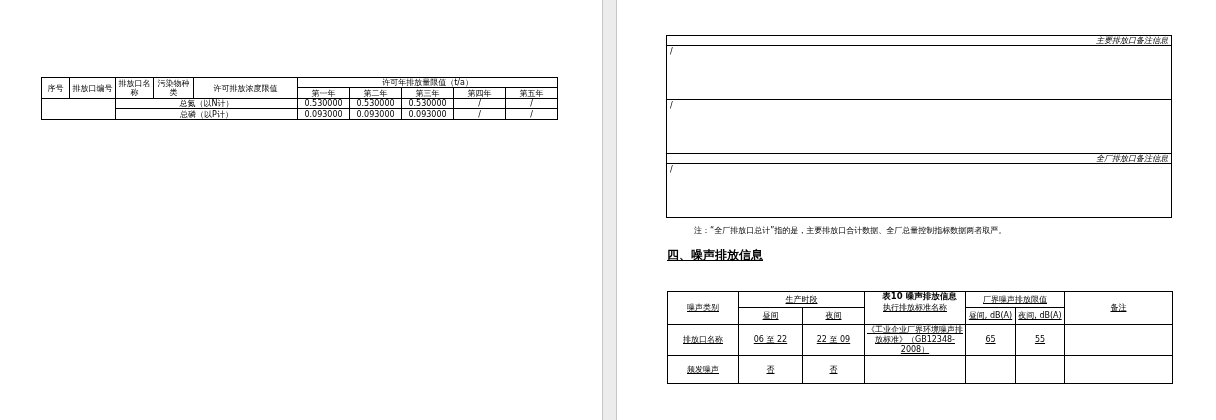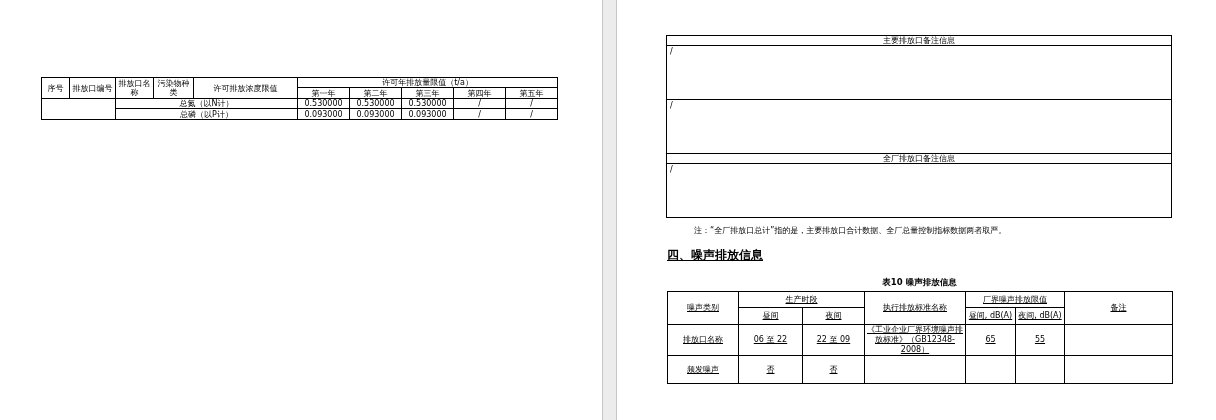--- a/index.html
+++ b/index.html
@@ -17,33 +17,33 @@
   td { border:1px solid #000; font-weight:normal; overflow:hidden; }
 
   
   .permit-table { left:41px; top:33px; width:516px; font-size:8px;margin-top:44px; }
   .permit-table td { text-align:center; vertical-align:middle; padding:0 1px; line-height:9px; }
   .permit-table tr.r10 td { height:10px; }
   .permit-table tr.r11 td { height:11px; }
 
   
   .remark-table { left:666px; top:35px; width:506px; font-size:8px; }
-  .remark-table td.remark-title { height:10px; text-align:center; padding:0 3px; line-height:9px; }
+  .remark-table td.remark-title { height:10px; text-align:right; padding:0 3px; line-height:9px;font-style:italic; }
   .remark-table td.remark-content { height:54px; text-align:left; vertical-align:top; padding:1px 3px; line-height:10px; }
 
   .note-line {
     position:absolute; left:666px; top:226px; width:510px;
     font-size:8px; line-height:10px;margin-left:28px;
   }
   .section-title {
     position:absolute; left:667px; top:248px;
     font-size:12px; font-weight:bold; line-height:14px;text-decoration:underline;
   }
   .table-caption {
-    position:absolute; left:667px; top:277px; width:505px;
+    position:absolute; left:667px; top:291px; width:505px;
     text-align:center; font-size:8.5px; font-weight:bold; line-height:10px;
   }
 
   
   .noise-table { left:667px; top:291px; width:505px; font-size:8px; }
   .noise-table td { text-align:center; vertical-align:middle; padding:0 2px; line-height:10px;text-decoration:underline; }
   .noise-table tr.r16 td { height:16px; }
   .noise-table tr.r17 td { height:17px; }
   .noise-table tr.r29 td { height:29px; }
   .noise-table tr.r28 td { height:28px; }

